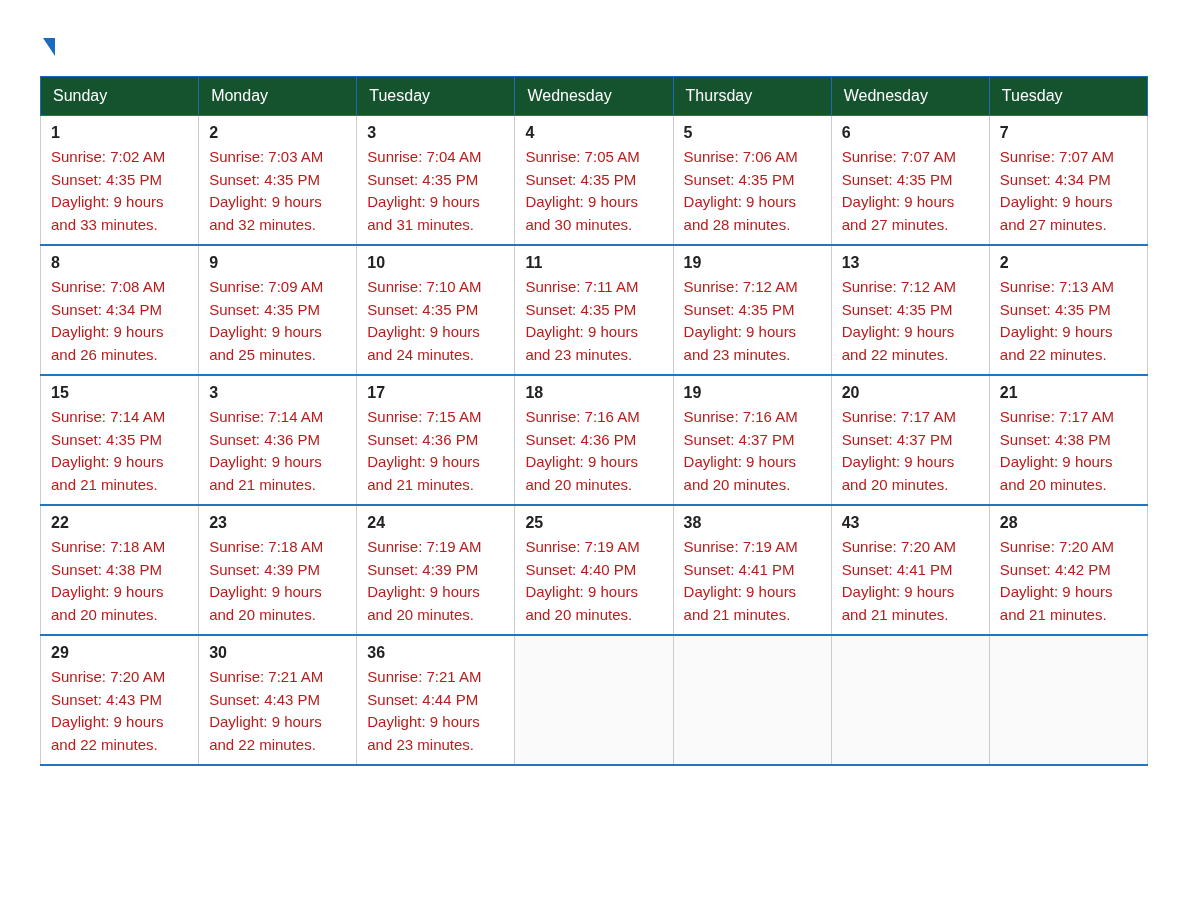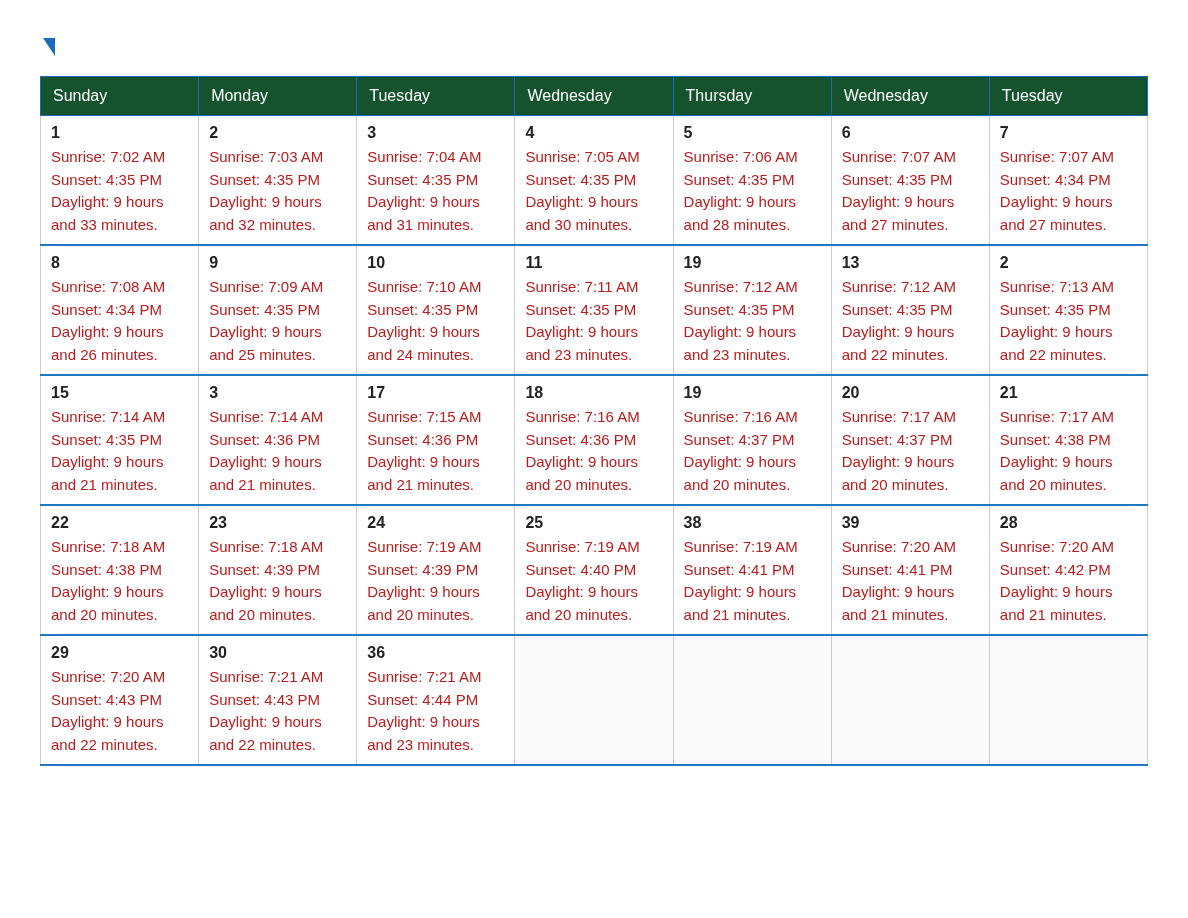--- a/index.html
+++ b/index.html
@@ -232,21 +232,21 @@
         </td>
         <td>
           <span class="day-number">25</span>
           <div class="day-info">Sunrise: 7:19 AM<br>Sunset: 4:40 PM<br>Daylight: 9 hours<br>and 20 minutes.</div>
         </td>
         <td>
           <span class="day-number">38</span>
           <div class="day-info">Sunrise: 7:19 AM<br>Sunset: 4:41 PM<br>Daylight: 9 hours<br>and 21 minutes.</div>
         </td>
         <td>
-          <span class="day-number">39</span>
+          <span class="day-number">43</span>
           <div class="day-info">Sunrise: 7:20 AM<br>Sunset: 4:41 PM<br>Daylight: 9 hours<br>and 21 minutes.</div>
         </td>
         <td>
           <span class="day-number">28</span>
           <div class="day-info">Sunrise: 7:20 AM<br>Sunset: 4:42 PM<br>Daylight: 9 hours<br>and 21 minutes.</div>
         </td>
       </tr>
       <tr>
         <td>
           <span class="day-number">29</span>

